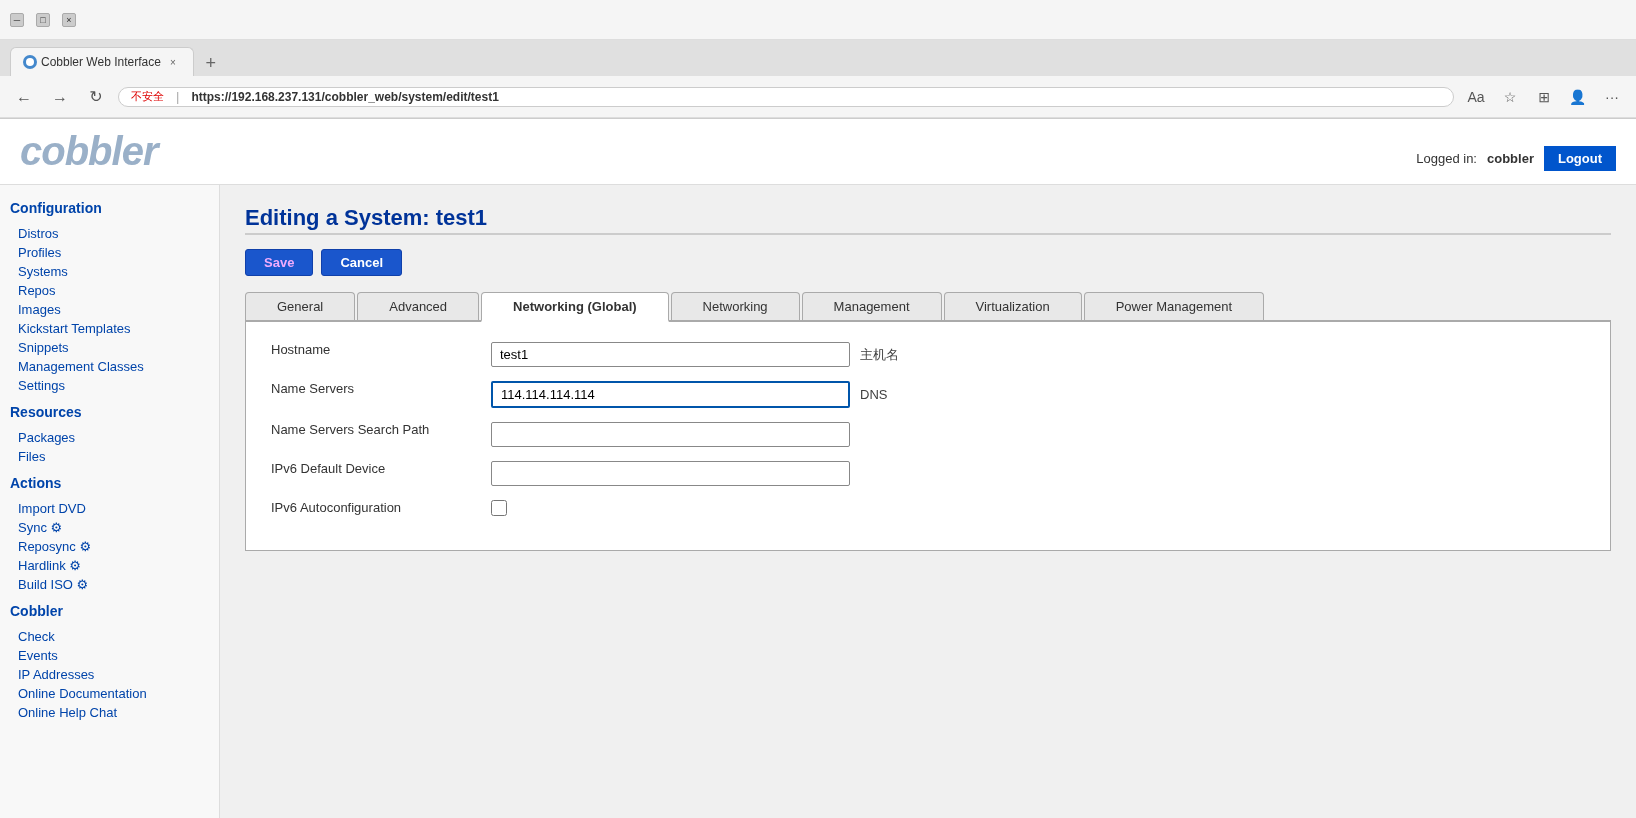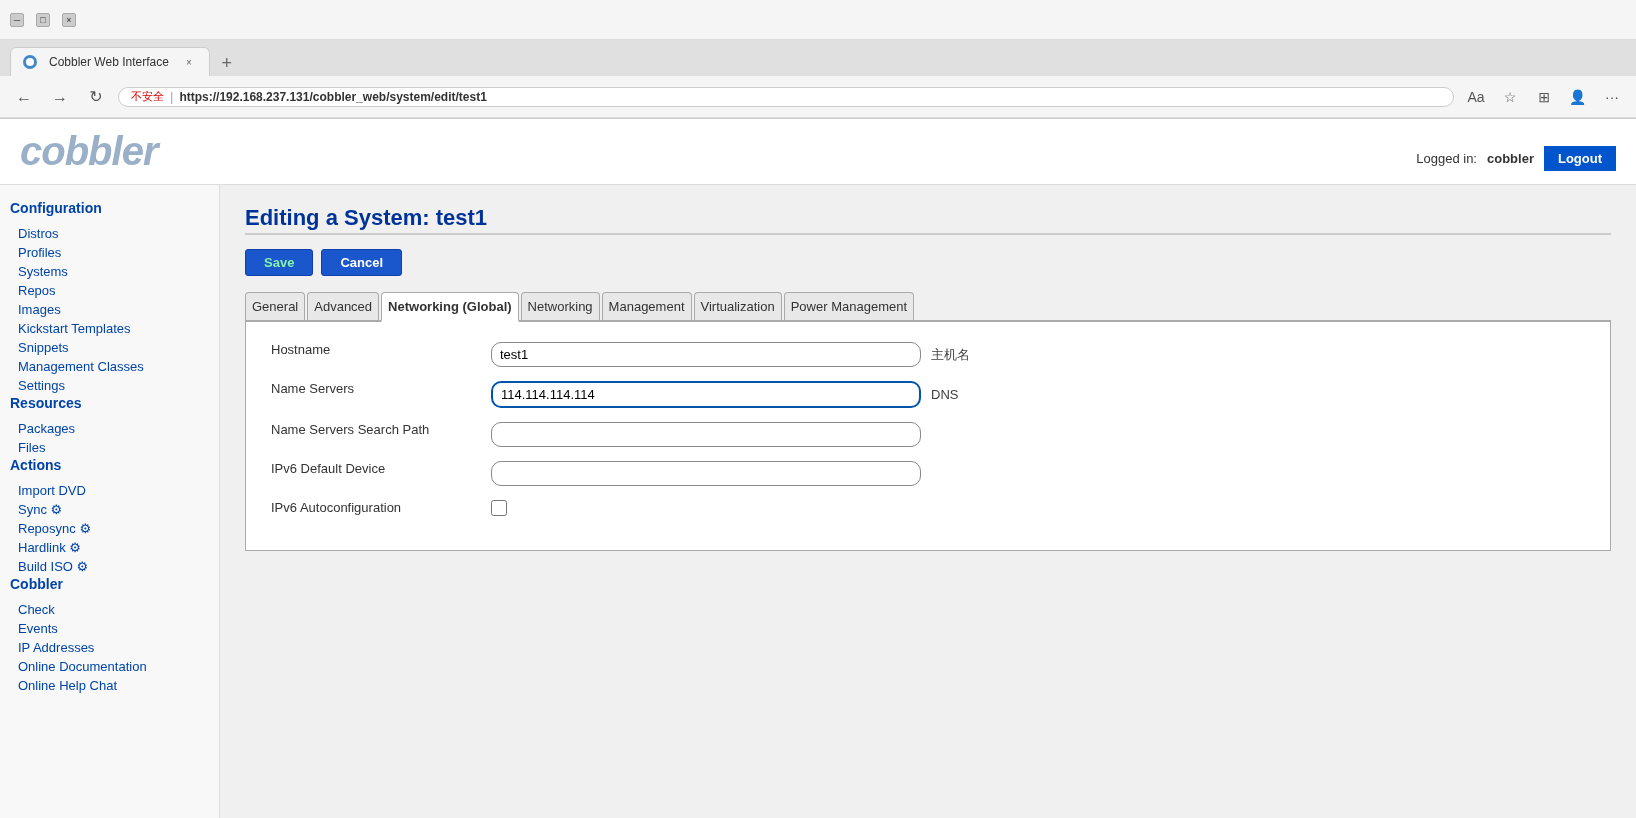--- a/index.html
+++ b/index.html
@@ -4,66 +4,66 @@
   <style>
     * { margin: 0; padding: 0; box-sizing: border-box; }
     body { font-family: Arial, sans-serif; font-size: 13px; background: #f0f0f0; color: #333; }
 
     
     .browser-chrome { background: #e8e8e8; border-bottom: 1px solid #ccc; }
     .title-bar { display: flex; align-items: center; padding: 6px 10px; background: #f5f5f5; border-bottom: 1px solid #ddd; height: 40px; }
     .window-controls { display: flex; gap: 12px; margin-right: 12px; align-items: center; }
     .win-btn { width: 14px; height: 14px; border-radius: 2px; border: 1px solid #aaa; background: #ccc; cursor: pointer; display: flex; align-items: center; justify-content: center; font-size: 9px; }
     .tab-bar { display: flex; align-items: flex-end; padding: 4px 10px 0; background: #e0e0e0; height: 36px; }
-    .browser-tab { display: flex; align-items: center; background: #f5f5f5; border: 1px solid #ccc; border-bottom: none; padding: 6px 12px; border-radius: 6px 6px 0 0; font-size: 12px; gap: 12px; min-width: 180px; }
+    .browser-tab { display: flex; align-items: center; background: #f5f5f5; border: 1px solid #ccc; border-bottom: none; padding: 6px 12px; border-radius: 6px 6px 0 0; font-size: 12px; gap: 4px; min-width: 180px; }
     .browser-tab .tab-favicon { width: 14px; height: 14px; background: #4488cc; border-radius: 50%; display: flex; align-items: center; justify-content: center; }
     .tab-close { width: 16px; height: 16px; display: flex; align-items: center; justify-content: center; border-radius: 50%; cursor: pointer; font-size: 10px; color: #666; margin-left: auto; }
     .tab-new { width: 26px; height: 26px; display: flex; align-items: center; justify-content: center; border-radius: 50%; cursor: pointer; font-size: 18px; color: #666; margin-left: 4px; }
     .address-bar { display: flex; align-items: center; padding: 5px 10px; background: #f5f5f5; border-bottom: 1px solid #ddd; height: 42px; gap: 8px; }
     .nav-btn { width: 28px; height: 28px; display: flex; align-items: center; justify-content: center; border-radius: 50%; cursor: pointer; color: #555; font-size: 16px; }
-    .address-input { flex: 1; display: flex; align-items: center; background: #fff; border: 1px solid #ccc; border-radius: 20px; padding: 4px 12px; gap: 6px; height: 20px; }
+    .address-input { flex: 1; display: flex; align-items: center; background: #fff; border: 1px solid #ccc; border-radius: 20px; padding: 4px 12px; gap: 12px; height: 20px; }
     .address-warning { color: #d00; font-size: 11px; }
     .address-separator { color: #aaa; }
     .address-url { font-size: 12px; color: #333; font-weight: bold; }
     .address-actions { display: flex; gap: 6px; align-items: center; }
     .addr-icon { width: 28px; height: 28px; display: flex; align-items: center; justify-content: center; border-radius: 50%; cursor: pointer; color: #555; font-size: 14px; }
 
     
     .page-wrapper { display: flex; flex-direction: column; min-height: calc(818px - 118px); background: #f0f0f0; }
     .top-header { background: #fff; padding: 10px 20px; border-bottom: 1px solid #ddd; display: flex; align-items: center; justify-content: space-between; }
     .logo { display: flex; align-items: center; }
     .logo-text { font-size: 42px; font-style: italic; font-weight: bold; color: #b0c0d0; letter-spacing: -2px; }
     .auth-bar { display: flex; align-items: center; gap: 10px; font-size: 13px; margin-top: 13px; }
     .logout-btn { background: #0055cc; color: #fff; border: none; padding: 5px 14px; border-radius: 0; cursor: pointer; font-size: 13px; font-weight: bold; }
 
     .content-area { display: flex; flex: 1; }
 
     
     .sidebar { width: 220px; background: #f8f8f8; border-right: 1px solid #ddd; padding: 15px 10px; min-height: 600px; }
-    .sidebar-section-title { font-size: 14px; font-weight: bold; color: #0044aa; margin-bottom: 8px; margin-top: 0; }
+    .sidebar-section-title { font-size: 14px; font-weight: bold; color: #0044aa; margin-bottom: 8px; margin-top: 9px; }
     .sidebar-section-title:first-child { margin-top: 0; }
     .sidebar-link { display: block; padding: 2px 8px; color: #0044aa; text-decoration: none; font-size: 13px; cursor: pointer; }
 
     
     .main-content { flex: 1; padding: 20px 25px; }
     .page-title { font-size: 22px; font-weight: bold; color: #003399; margin-bottom: 14px; border-bottom: 2px solid #ccc; padding-bottom: 2px; }
     .action-buttons { display: flex; gap: 8px; margin-bottom: 16px; }
-    .btn-save { background: #1a56cc; color: #86efac; border: 1px solid #1040aa; padding: 5px 18px; font-size: 13px; font-weight: bold; border-radius: 3px; cursor: pointer; }
+    .btn-save { background: #1a56cc; color: #f0abfc; border: 1px solid #1040aa; padding: 5px 18px; font-size: 13px; font-weight: bold; border-radius: 3px; cursor: pointer; }
     .btn-cancel { background: #1a56cc; color: #fff; border: 1px solid #1040aa; padding: 5px 18px; font-size: 13px; font-weight: bold; border-radius: 3px; cursor: pointer; }
 
     
     .tabs { display: flex; border-bottom: 2px solid #aaa; margin-bottom: 0; }
-    .tab { padding: 6px 6px; font-size: 13px; cursor: pointer; border: 1px solid #aaa; border-bottom: none; background: #e8e8e8; color: #333; margin-right: 2px; border-radius: 4px 4px 0 0; }
+    .tab { padding: 6px 31px; font-size: 13px; cursor: pointer; border: 1px solid #aaa; border-bottom: none; background: #e8e8e8; color: #333; margin-right: 2px; border-radius: 4px 4px 0 0; }
     .tab.active { background: #fff; font-weight: bold; border-bottom: 2px solid #fff; margin-bottom: -2px; }
 
     
     .form-panel { background: #fff; border: 1px solid #aaa; padding: 20px 25px; margin-top: 0; border-top: none; }
     .form-row { display: flex; align-items: flex-start; margin-bottom: 14px; }
     .form-label { width: 220px; font-size: 13px; color: #333; flex-shrink: 0; }
-    .form-input { width: 430px; padding: 4px 8px; border: 1px solid #888; font-size: 13px; border-radius: 10px; }
+    .form-input { width: 359px; padding: 4px 8px; border: 1px solid #888; font-size: 13px; border-radius: 2px; }
     .form-input.highlight { border: 2px solid #0055aa; }
     .form-input-with-annotation { position: relative; display: flex; align-items: center; }
     .annotation { color: #404040; font-size: 13px; margin-left: 10px; }
     .form-checkbox { width: 16px; height: 16px; cursor: pointer; }
 
     
     ::-webkit-scrollbar { width: 8px; }
     ::-webkit-scrollbar-track { background: #f1f1f1; }
     ::-webkit-scrollbar-thumb { background: #ccc; border-radius: 4px; }
   </style>

